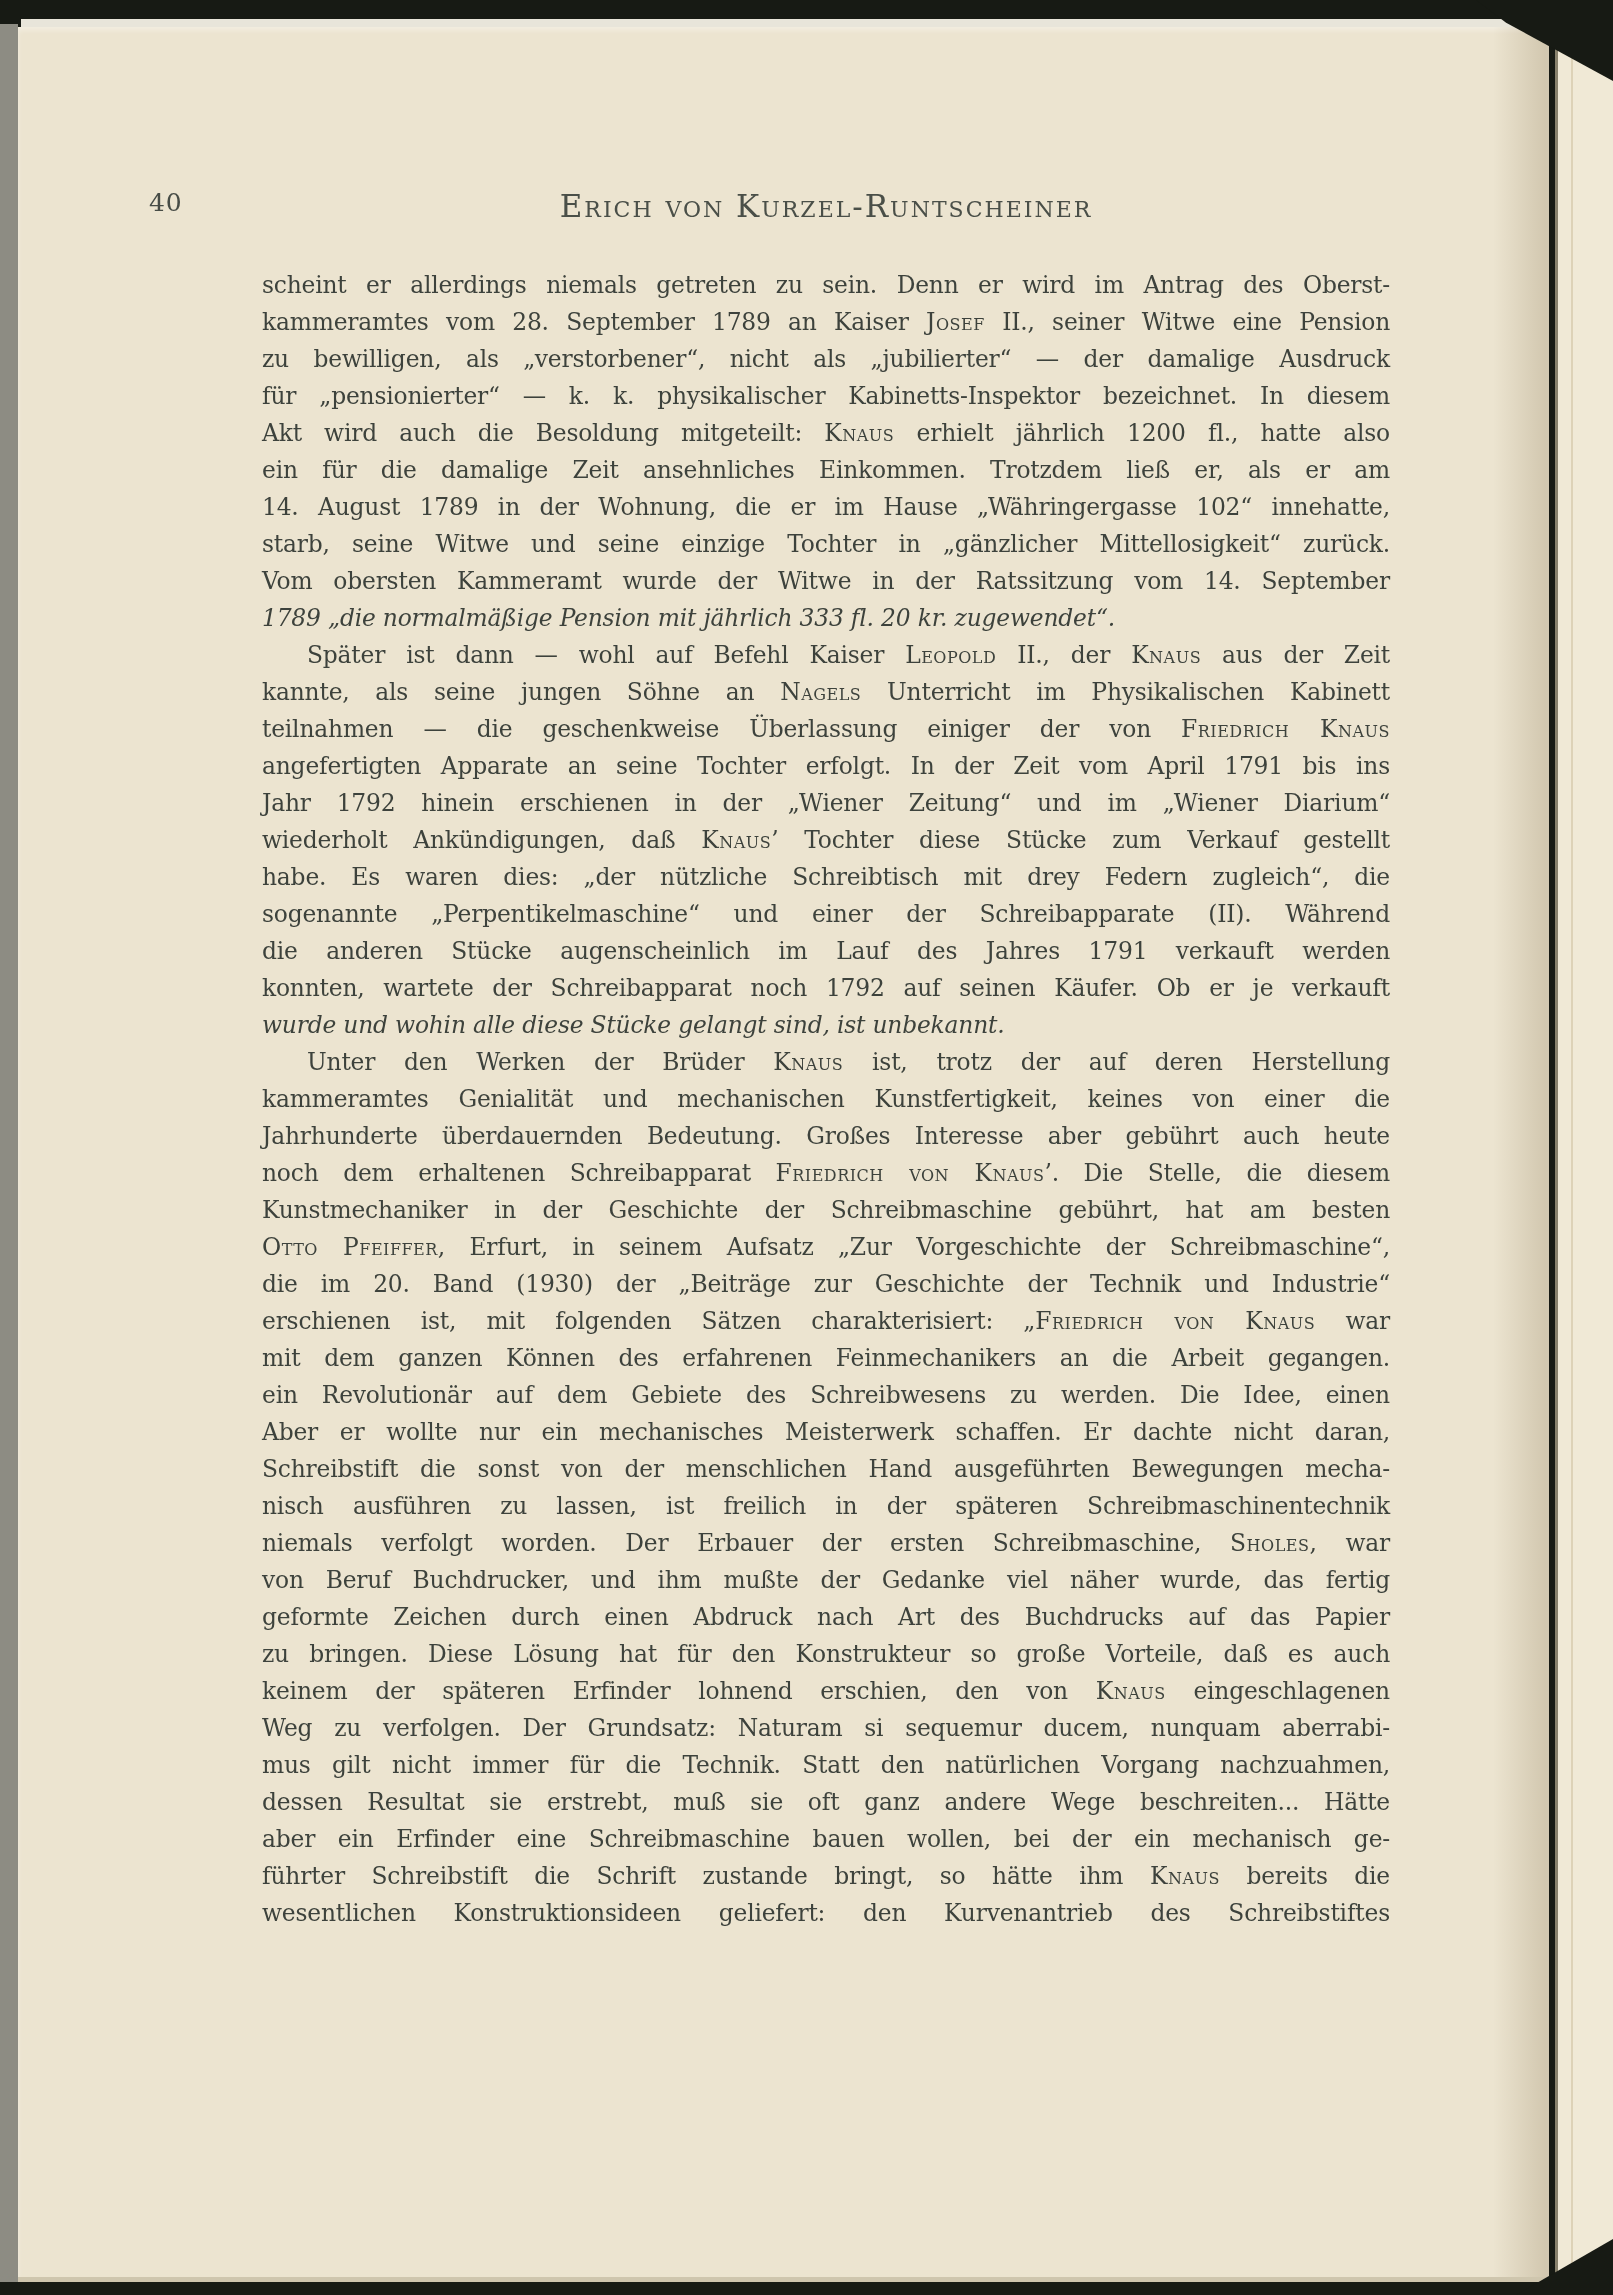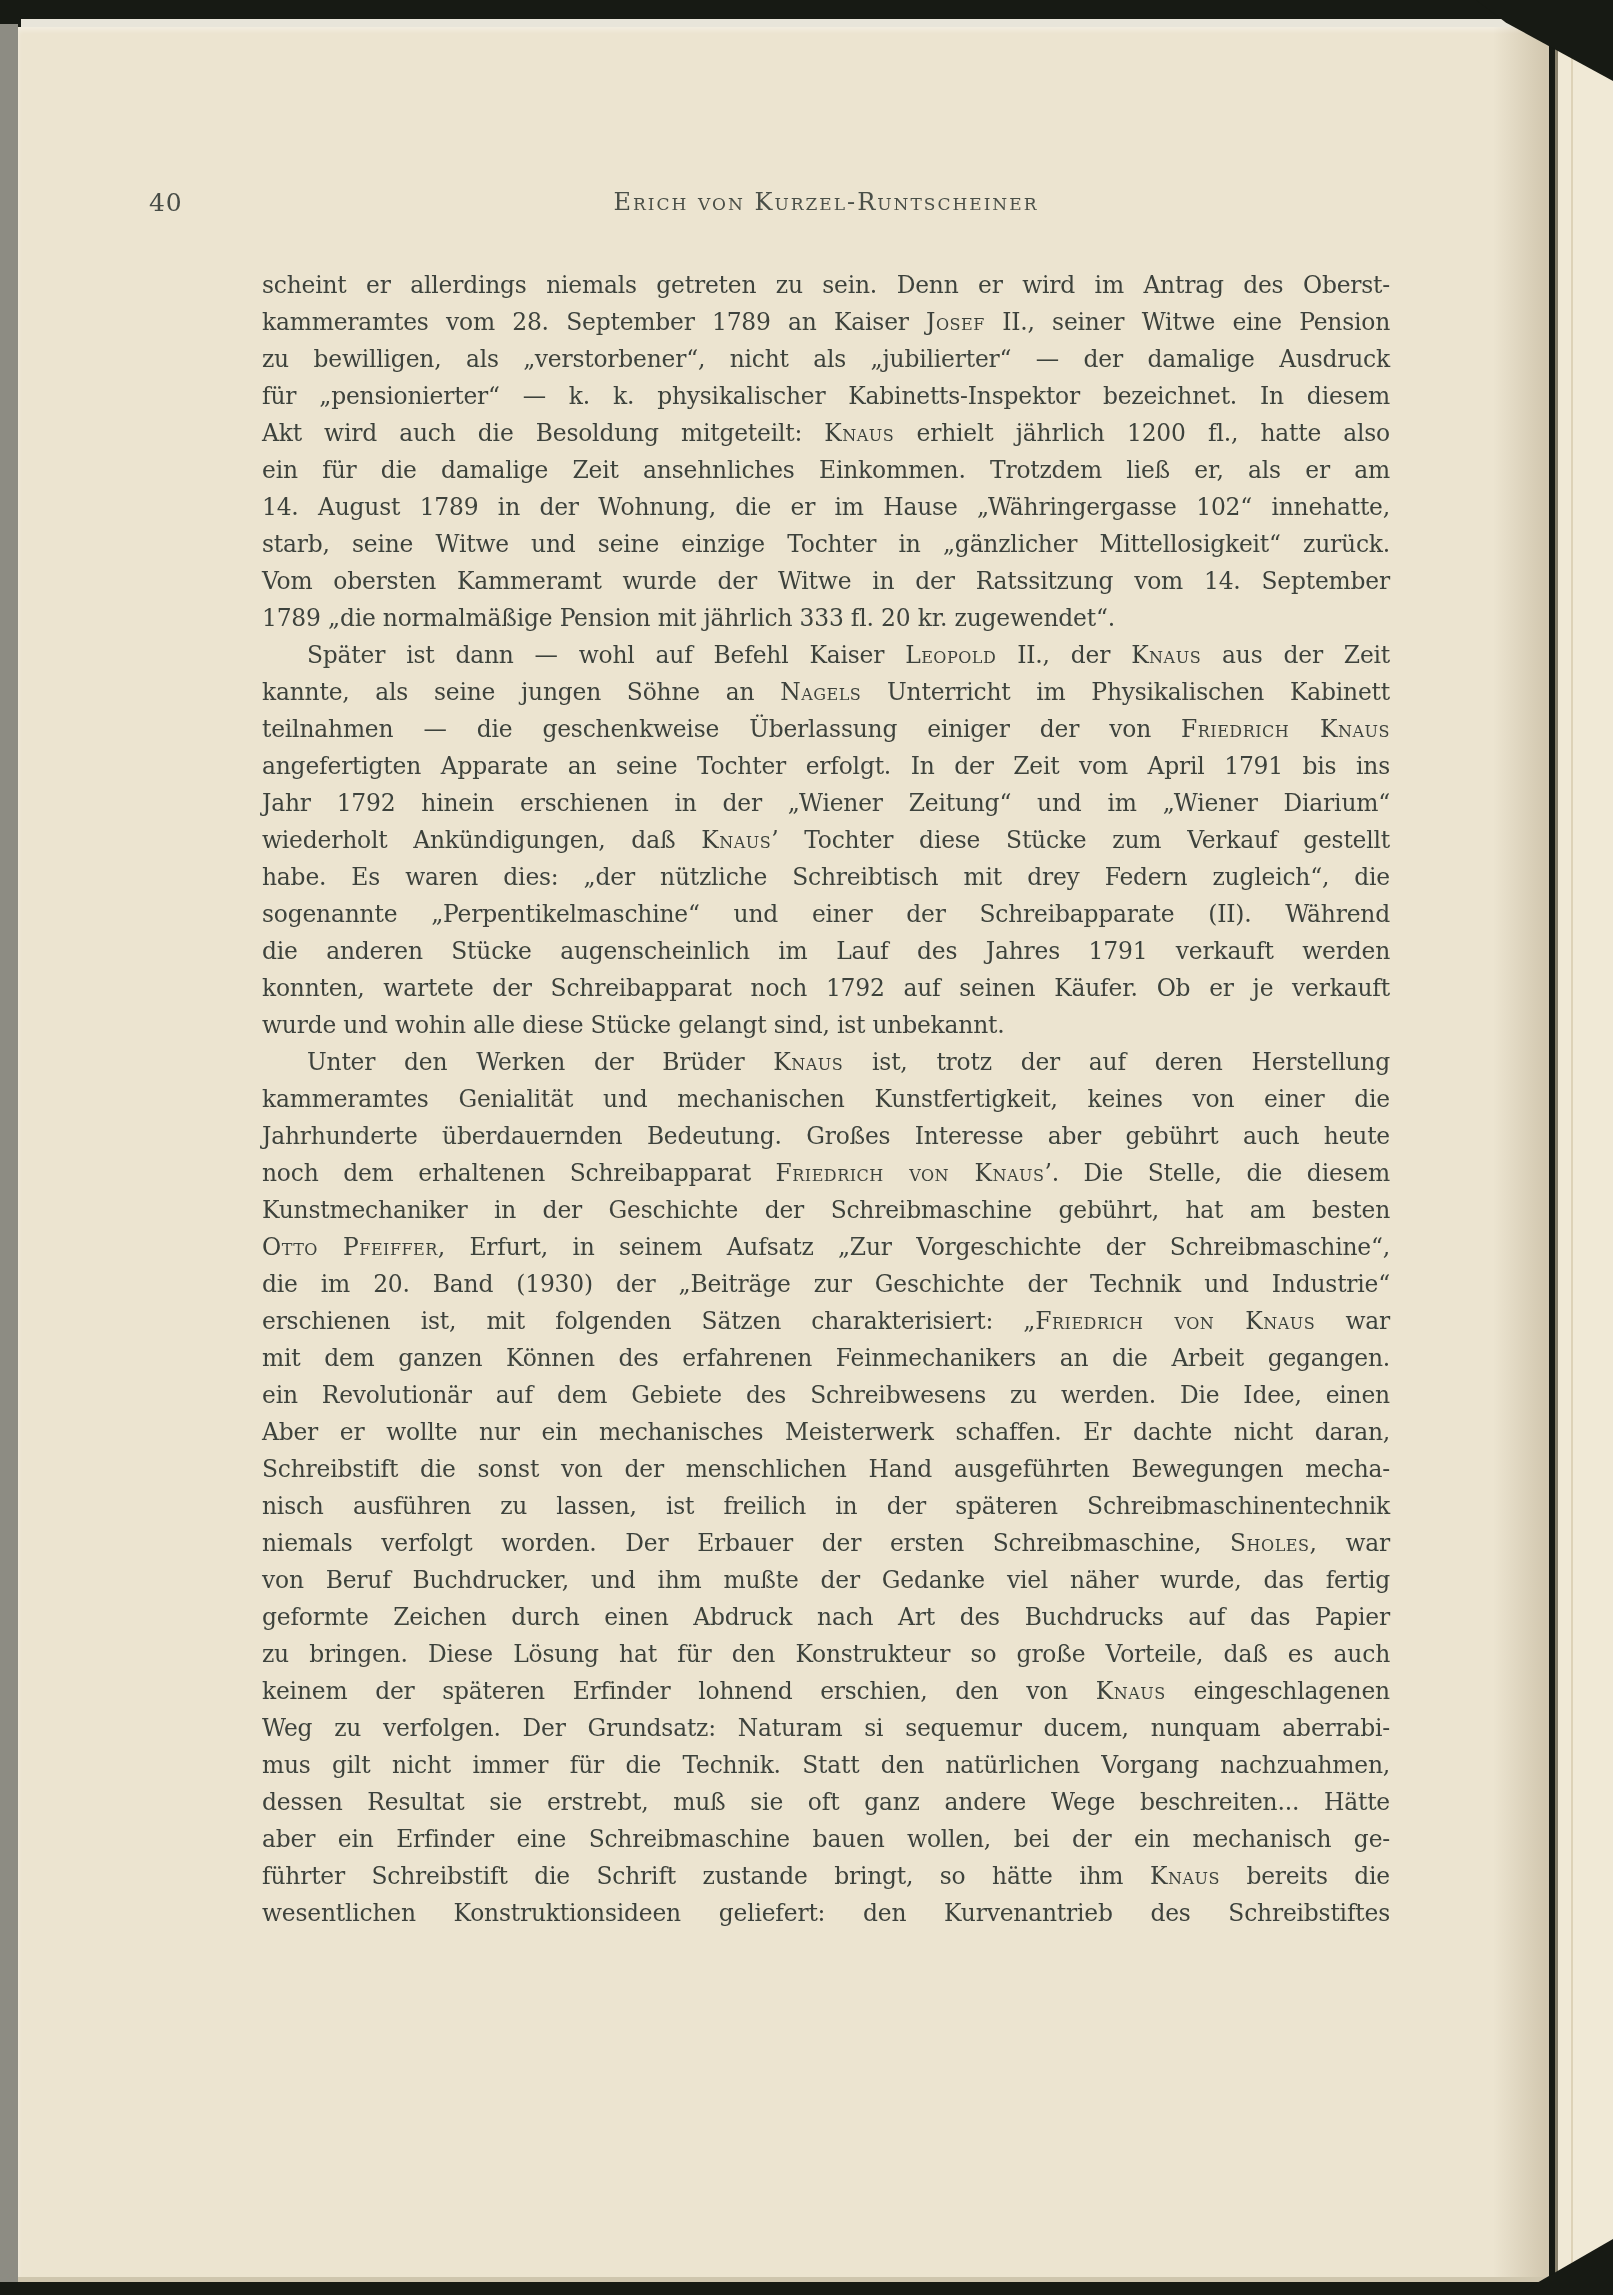--- a/index.html
+++ b/index.html
@@ -73,38 +73,38 @@
   
   .page-number {
     position: absolute; left: 149px; top: 188px;
     font-size: 25px; color: #474c46;
     letter-spacing: 0.8px;
   }
   .running-header {
     position: absolute; left: 262px; width: 1128px; top: 189px;
     text-align: center;
     font-variant: small-caps;
-    font-size: 24px;
+    font-size: 31px;
     letter-spacing: 2px;
     color: #4a4f48;
   }
   .body-text {
     position: absolute; left: 262px; top: 267px; width: 1128px;
     font-size: 23.4px;
     line-height: 37px;
     color: var(--ink);
     letter-spacing: -0.2px;
   }
   .paragraph { margin: 0; }
   .line {
     text-align: justify;
     text-align-last: justify;
     white-space: normal;
   }
-  .line.flush { text-align-last: left; }
+  .line.flush { text-align-last: left; font-style: italic; }
   .line.indent { padding-left: 45px; }
   .sc { font-variant: small-caps; letter-spacing: 0.5px; }
 </style>
 </head>
 <body>
 
 <div class="top-black-bar"></div>
 <div class="stack-top-edge"></div>
 <div class="left-edge-shadow"></div>
 

